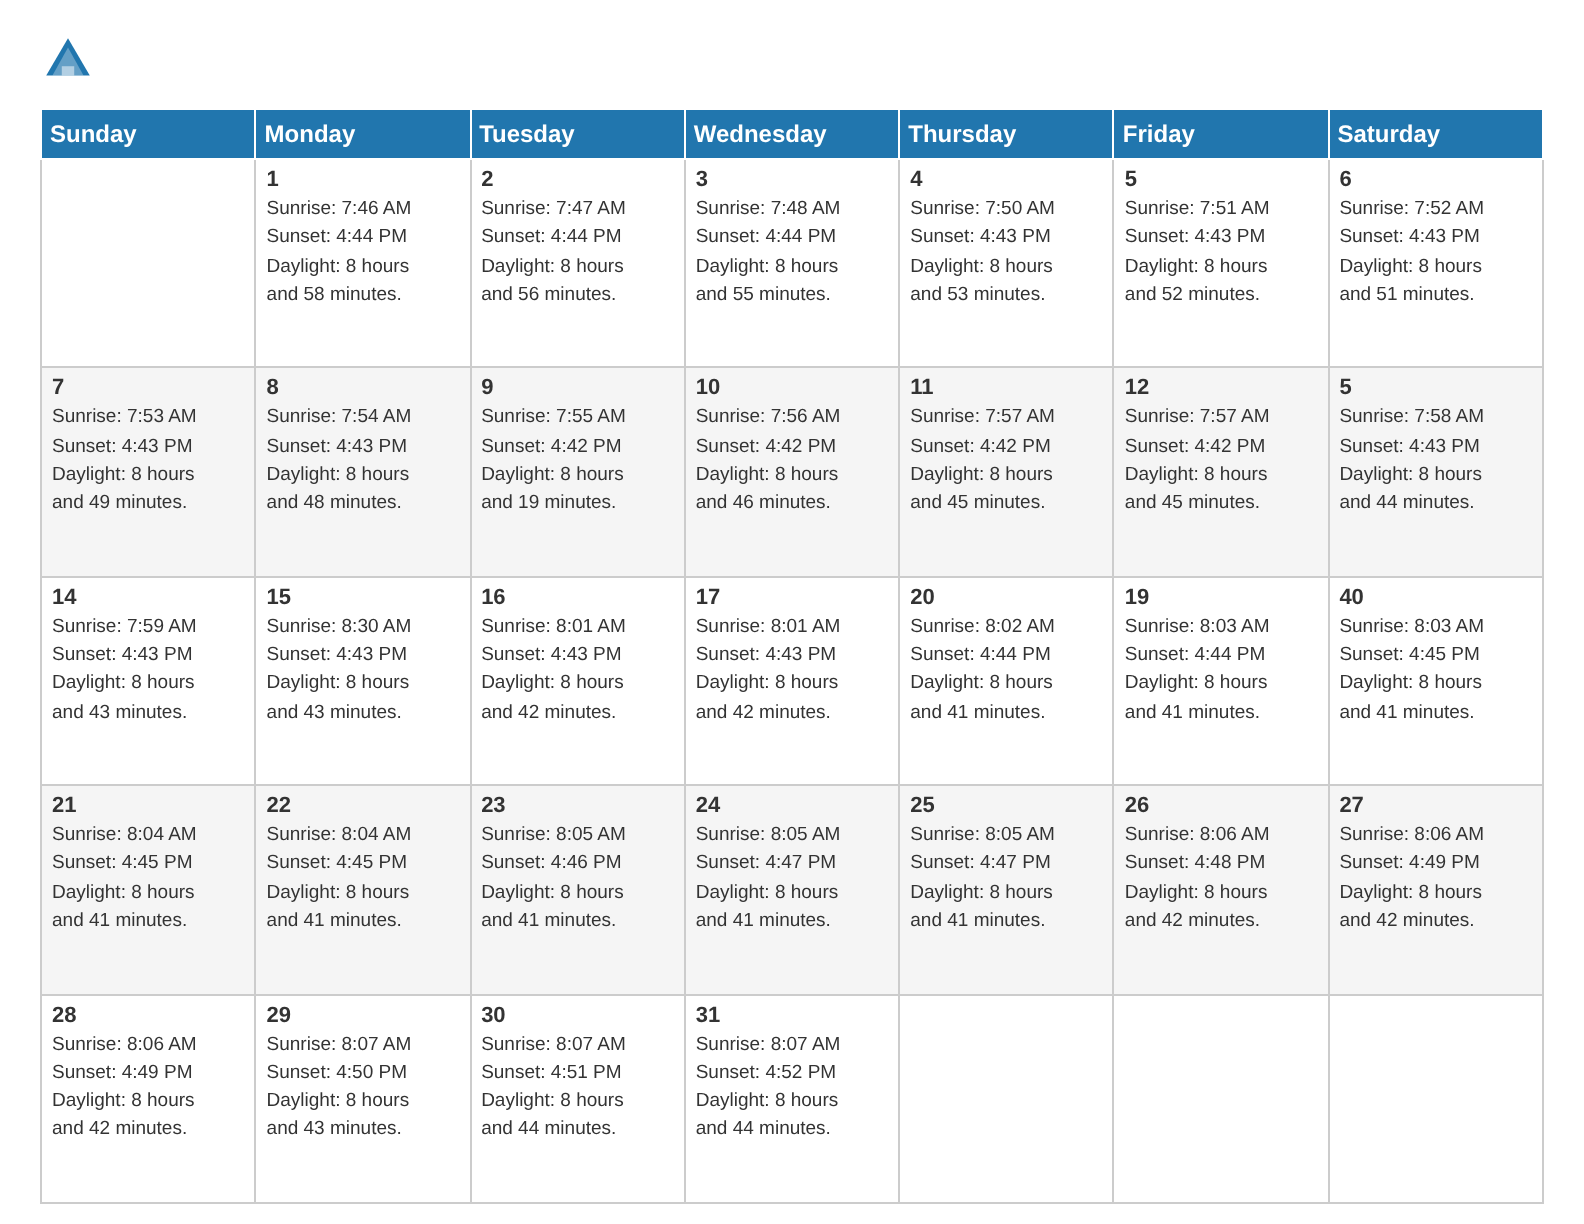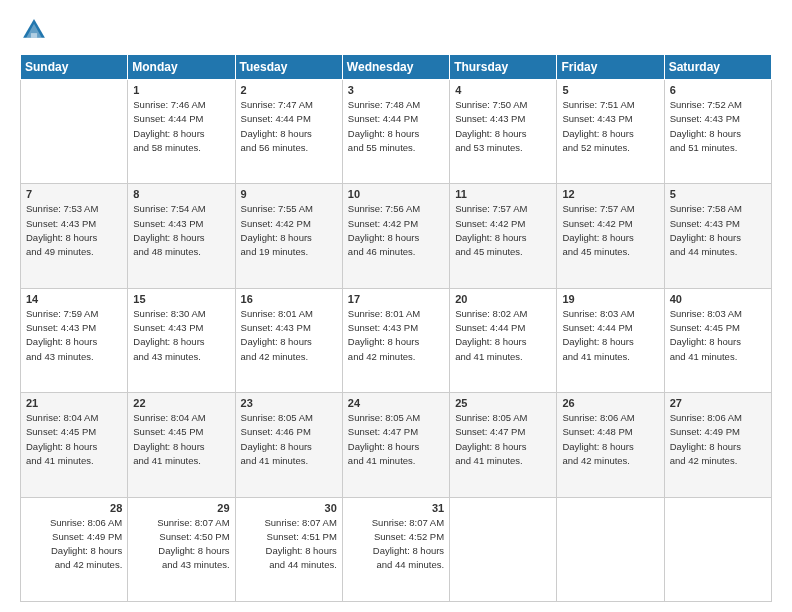--- a/index.html
+++ b/index.html
@@ -95,21 +95,20 @@
     }
     .day-info {
       line-height: 1.5;
       color: #333;
     }
     .empty-cell {
       background: #fff !important;
     }
     .last-row td {
       height: 70px;
-      text-align: right;
     }
   </style>
 </head>
 <body>
 
 <div class="page">
   <div class="header">
     <div class="logo">
       <svg class="logo-icon" viewBox="0 0 36 36">
         <polygon points="18,4 32,28 4,28" fill="#2176ae"></polygon>

